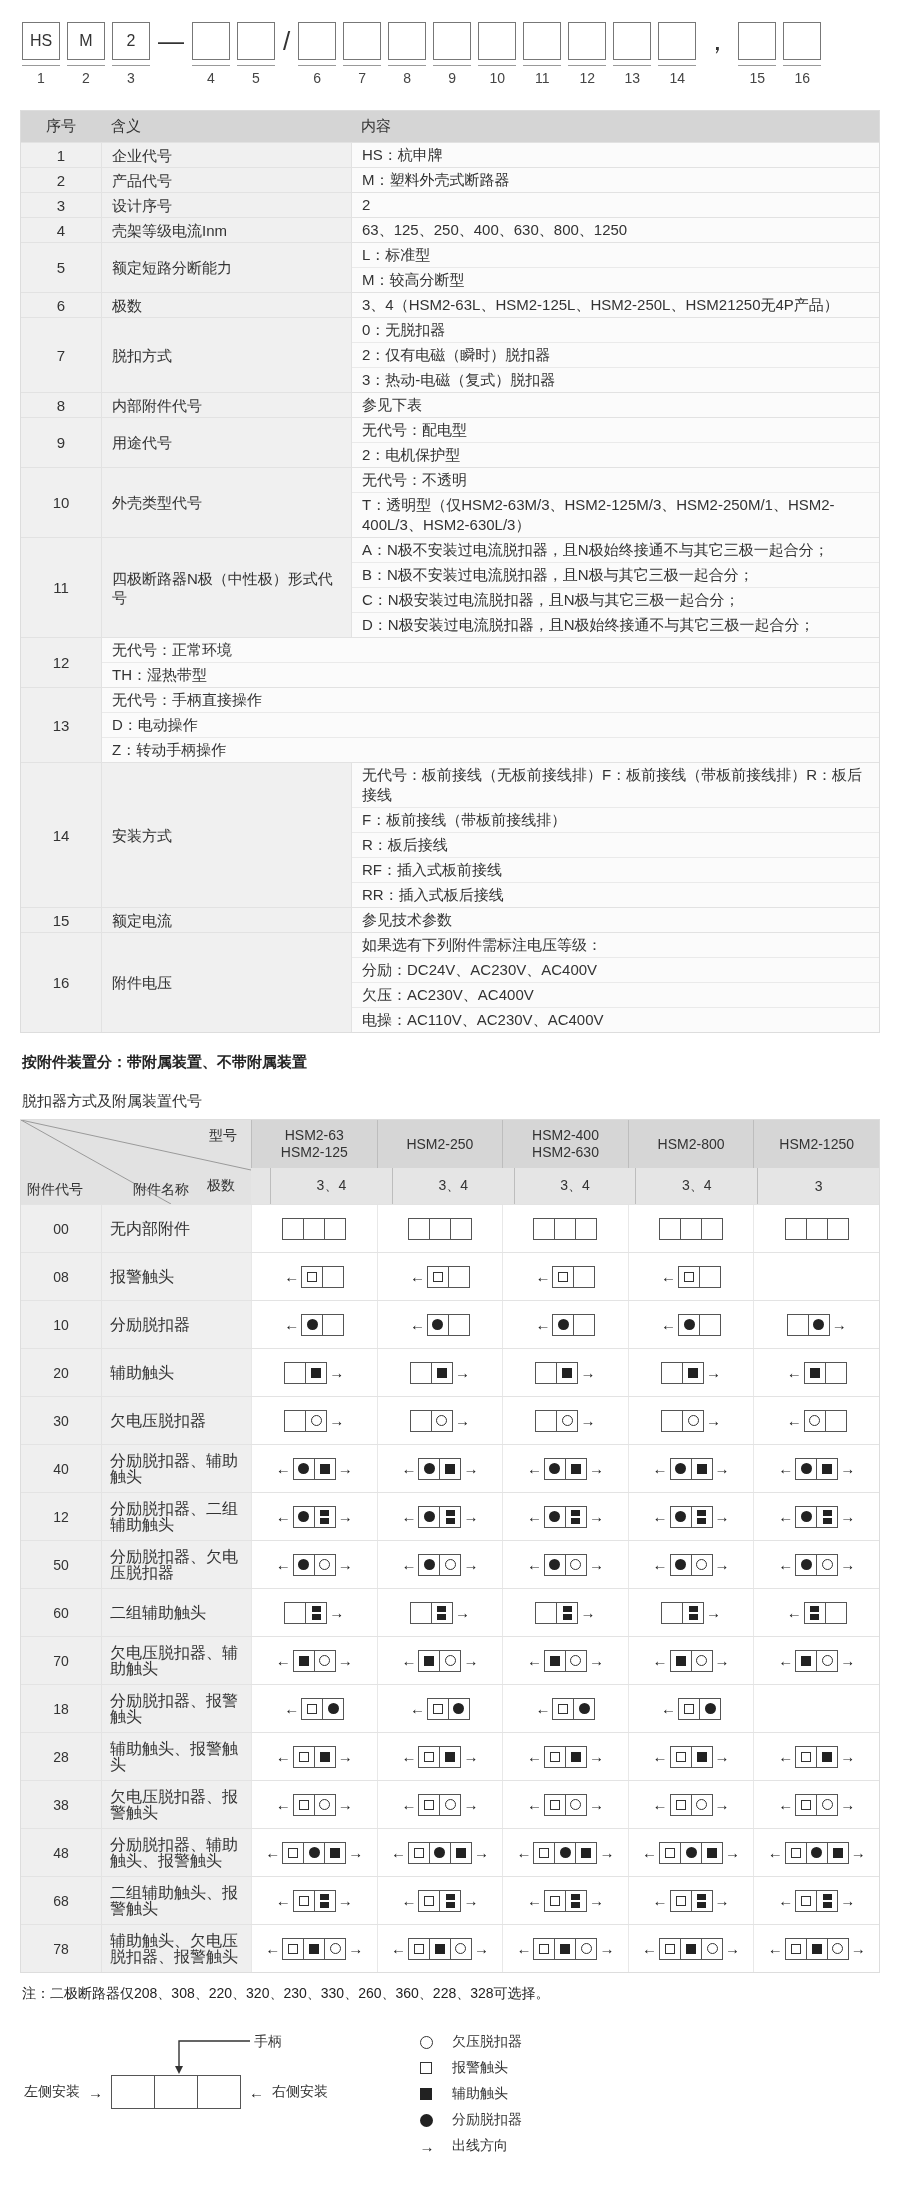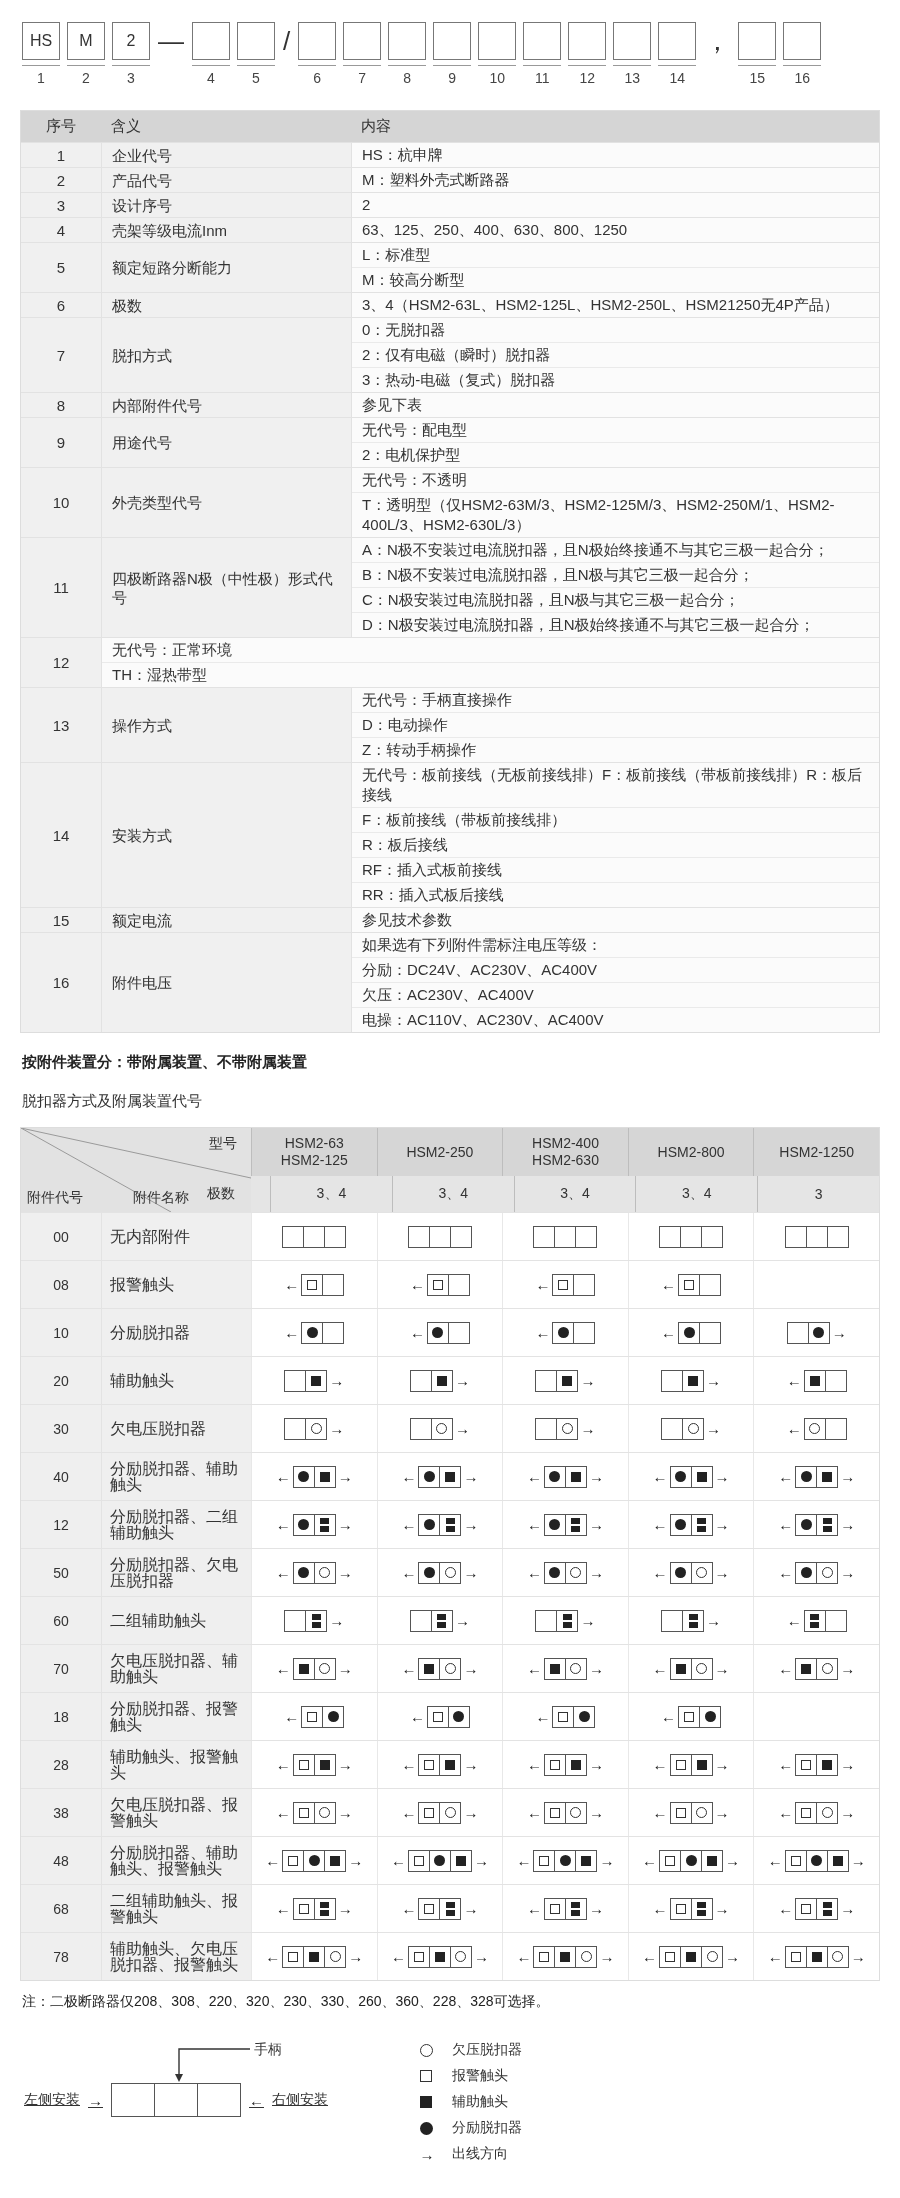--- a/index.html
+++ b/index.html
@@ -21,21 +21,21 @@
   .col-meaning { width: 250px; flex: none; }
   .col-content { flex: 1; }
   .spec-row { display: flex; border-top: 1px solid #e2e2e2; }
   .spec-row .col-no { display: flex; align-items: center; justify-content: center; background: #f0f0f0; padding: 2px 6px; }
   .spec-row .col-meaning { display: flex; align-items: center; background: #f0f0f0; padding: 2px 10px; border-left: 1px solid #e2e2e2; line-height: 19px; }
   .spec-row .col-content { border-left: 1px solid #e2e2e2; background: #fbfbfb; padding: 0; }
   .subline { padding: 2px 10px; line-height: 20px; }
   .subline + .subline { border-top: 1px solid #eaeaea; }
 
   .bold-note { font-weight: bold; font-size: 15px; margin: 20px 0 14px 2px; color: #222; }
-  .t2-title { font-size: 15px; margin: 20px 0 16px 2px; }
+  .t2-title { font-size: 15px; margin: 20px 0 8px 2px; }
 
   
   .trip-table { width: 860px; border: 1px solid #ddd; }
   .t2-header { display: flex; }
   .t2-corner { width: 230px; height: 84px; flex: none; position: relative; background: #e2e2e2; }
   .corner-svg { position: absolute; left: 0; top: 0; width: 100%; height: 100%; }
   .t2-corner span { position: absolute; font-size: 14px; color: #333; }
   .cl-model { top: 7px; right: 14px; }
   .cl-poles { top: 57px; right: 16px; }
   .cl-code { bottom: 5px; left: 6px; }
@@ -67,21 +67,21 @@
   .darrow.left { margin-right: 2px; }
   .darrow.right { margin-left: 2px; }
 
   .footnote { margin-top: 12px; font-size: 14px; color: #222; padding-left: 2px; }
 
   
   .bottom { display: flex; gap: 45px; margin-top: 26px; padding-left: 4px; }
   .install { position: relative; width: 345px; padding-top: 46px; flex: none; }
   .handle-pointer { position: absolute; left: 0; top: 0; width: 345px; height: 46px; }
   .handle-label { position: absolute; left: 230px; top: 4px; font-size: 14px; }
-  .install-row { display: flex; align-items: center; gap: 8px; font-size: 14px; text-decoration: underline; }
+  .install-row { display: flex; align-items: center; gap: 8px; font-size: 14px; }
   .install-box { display: flex; }
   .islot { width: 44px; height: 34px; border: 1px solid #555; margin-left: -1px; background: #fff; }
   .islot:first-child { margin-left: 0; }
 
   .legend { display: flex; flex-direction: column; gap: 8px; padding-top: 4px; }
   .legend-row { display: flex; align-items: center; gap: 14px; font-size: 14px; }
   .legend-sym { width: 24px; display: flex; justify-content: center; }
   .legend-sym .sym-o { width: 13px; height: 13px; }
   .legend-sym .sym-q { width: 12px; height: 12px; }
   .legend-sym .sym-f { width: 12px; height: 12px; }
@@ -294,21 +294,20 @@
         <div class="spec-row">
           <div class="col-no">12</div>
           <div class="col-content">
             <div class="subline">无代号：正常环境</div>
             <div class="subline">TH：湿热带型</div>
           </div>
         </div>
 
         <div class="spec-row">
           <div class="col-no">13</div>
-          <div class="col-meaning">操作方式</div>
           <div class="col-content">
             <div class="subline">无代号：手柄直接操作</div>
             <div class="subline">D：电动操作</div>
             <div class="subline">Z：转动手柄操作</div>
           </div>
         </div>
 
         <div class="spec-row">
           <div class="col-no">14</div>
           <div class="col-meaning">安装方式</div>

